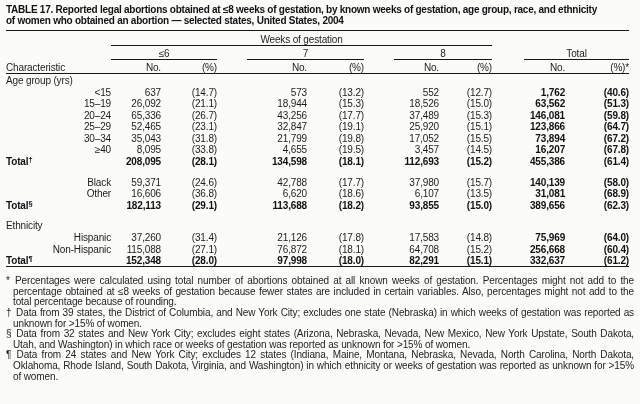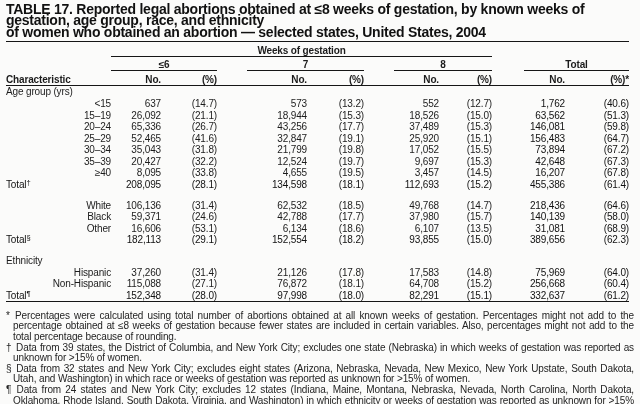--- a/index.html
+++ b/index.html
@@ -7,21 +7,21 @@
     width: 640px; height: 404px;
     background: #fbfbfa;
     font-family: "Liberation Sans", "DejaVu Sans", sans-serif;
     color: #1c1c1c;
     overflow: hidden;
   }
   .page { padding: 4px 5px 0 6px; }
 
   .title {
     font-weight: bold;
-    font-size: 14px;
+    font-size: 10px;
     line-height: 11.4px;
     letter-spacing: -0.25px;
     color: #111;
   }
 
   table.data {
     border-collapse: collapse;
     table-layout: fixed;
     width: 623px;
     margin-top: 3px;
@@ -29,31 +29,31 @@
   }
   td {
     font-size: 10px;
     line-height: 11px;
     height: 11.6px;
     padding: 0;
     white-space: nowrap;
     vertical-align: bottom;
     letter-spacing: -0.15px;
   }
-  thead td { font-weight: bold; vertical-align: bottom; }
+  thead td { font-weight: normal; vertical-align: bottom; }
   .wog  { text-align: center; border-bottom: 1px solid #161616; height: 14px; }
   .grp  { text-align: center; border-bottom: 1px solid #161616; height: 13px; }
   .tot-grp { text-align: center; border-bottom: 1px solid #161616; height: 13px; }
   tr.hdr-rule td { border-bottom: 1.2px solid #161616; height: 13.5px; }
   .num  { text-align: right; }
   .pct  { text-align: right; }
   .char-h { text-align: left; }
   .sec td { font-weight: normal; }
   .indent { padding-left: 13px; text-align: right; }
-  .bold { font-weight: normal; color: #111; }
+  .bold { font-weight: bold; color: #111; }
   tr.spacer td { height: 9px; }
   tbody tr:last-child td { border-bottom: 1.3px solid #161616; }
   sup.fnmark { font-size: 7.5px; vertical-align: top; line-height: 8px; }
 
   .footnotes {
     width: 628px;
     margin-top: 9px;
     font-size: 10px;
     line-height: 10.6px;
     letter-spacing: -0.12px;
@@ -164,60 +164,46 @@
           <td></td>
           <td class="num">37,489</td>
           <td class="pct">(15.3)</td>
           <td></td>
           <td class="num bold">146,081</td>
           <td class="pct bold">(59.8)</td>
         </tr>
         <tr>
           <td class="indent">25–29</td>
           <td class="num">52,465</td>
-          <td class="pct">(41.6)</td>
+          <td class="pct">(23.1)</td>
           <td></td>
           <td class="num">32,847</td>
           <td class="pct">(19.1)</td>
           <td></td>
           <td class="num">25,920</td>
           <td class="pct">(15.1)</td>
           <td></td>
-          <td class="num bold">156,483</td>
+          <td class="num bold">123,866</td>
           <td class="pct bold">(64.7)</td>
         </tr>
         <tr>
           <td class="indent">30–34</td>
           <td class="num">35,043</td>
           <td class="pct">(31.8)</td>
           <td></td>
           <td class="num">21,799</td>
           <td class="pct">(19.8)</td>
           <td></td>
           <td class="num">17,052</td>
           <td class="pct">(15.5)</td>
           <td></td>
           <td class="num bold">73,894</td>
           <td class="pct bold">(67.2)</td>
         </tr>
         <tr>
-          <td class="indent">35–39</td>
-          <td class="num">20,427</td>
-          <td class="pct">(32.2)</td>
-          <td></td>
-          <td class="num">12,524</td>
-          <td class="pct">(19.7)</td>
-          <td></td>
-          <td class="num">9,697</td>
-          <td class="pct">(15.3)</td>
-          <td></td>
-          <td class="num bold">42,648</td>
-          <td class="pct bold">(67.3)</td>
-        </tr>
-        <tr>
           <td class="indent">≥40</td>
           <td class="num">8,095</td>
           <td class="pct">(33.8)</td>
           <td></td>
           <td class="num">4,655</td>
           <td class="pct">(19.5)</td>
           <td></td>
           <td class="num">3,457</td>
           <td class="pct">(14.5)</td>
           <td></td>
@@ -235,67 +221,53 @@
           <td class="num bold">112,693</td>
           <td class="pct bold">(15.2)</td>
           <td></td>
           <td class="num bold">455,386</td>
           <td class="pct bold">(61.4)</td>
         </tr>
         <tr class="spacer">
           <td colspan="12"></td>
         </tr>
         <tr>
-          <td class="indent">White</td>
-          <td class="num">106,136</td>
-          <td class="pct">(31.4)</td>
-          <td></td>
-          <td class="num">62,532</td>
-          <td class="pct">(18.5)</td>
-          <td></td>
-          <td class="num">49,768</td>
-          <td class="pct">(14.7)</td>
-          <td></td>
-          <td class="num bold">218,436</td>
-          <td class="pct bold">(64.6)</td>
-        </tr>
-        <tr>
           <td class="indent">Black</td>
           <td class="num">59,371</td>
           <td class="pct">(24.6)</td>
           <td></td>
           <td class="num">42,788</td>
           <td class="pct">(17.7)</td>
           <td></td>
           <td class="num">37,980</td>
           <td class="pct">(15.7)</td>
           <td></td>
           <td class="num bold">140,139</td>
           <td class="pct bold">(58.0)</td>
         </tr>
         <tr>
           <td class="indent">Other</td>
           <td class="num">16,606</td>
-          <td class="pct">(53.1)</td>
-          <td></td>
-          <td class="num">6,134</td>
+          <td class="pct">(36.8)</td>
+          <td></td>
+          <td class="num">6,620</td>
           <td class="pct">(18.6)</td>
           <td></td>
           <td class="num">6,107</td>
           <td class="pct">(13.5)</td>
           <td></td>
           <td class="num bold">31,081</td>
           <td class="pct bold">(68.9)</td>
         </tr>
         <tr>
           <td class=" bold">Total<sup class="fnmark">§</sup></td>
           <td class="num bold">182,113</td>
           <td class="pct bold">(29.1)</td>
           <td></td>
-          <td class="num bold">152,554</td>
+          <td class="num bold">113,688</td>
           <td class="pct bold">(18.2)</td>
           <td></td>
           <td class="num bold">93,855</td>
           <td class="pct bold">(15.0)</td>
           <td></td>
           <td class="num bold">389,656</td>
           <td class="pct bold">(62.3)</td>
         </tr>
         <tr class="spacer">
           <td colspan="12"></td>

